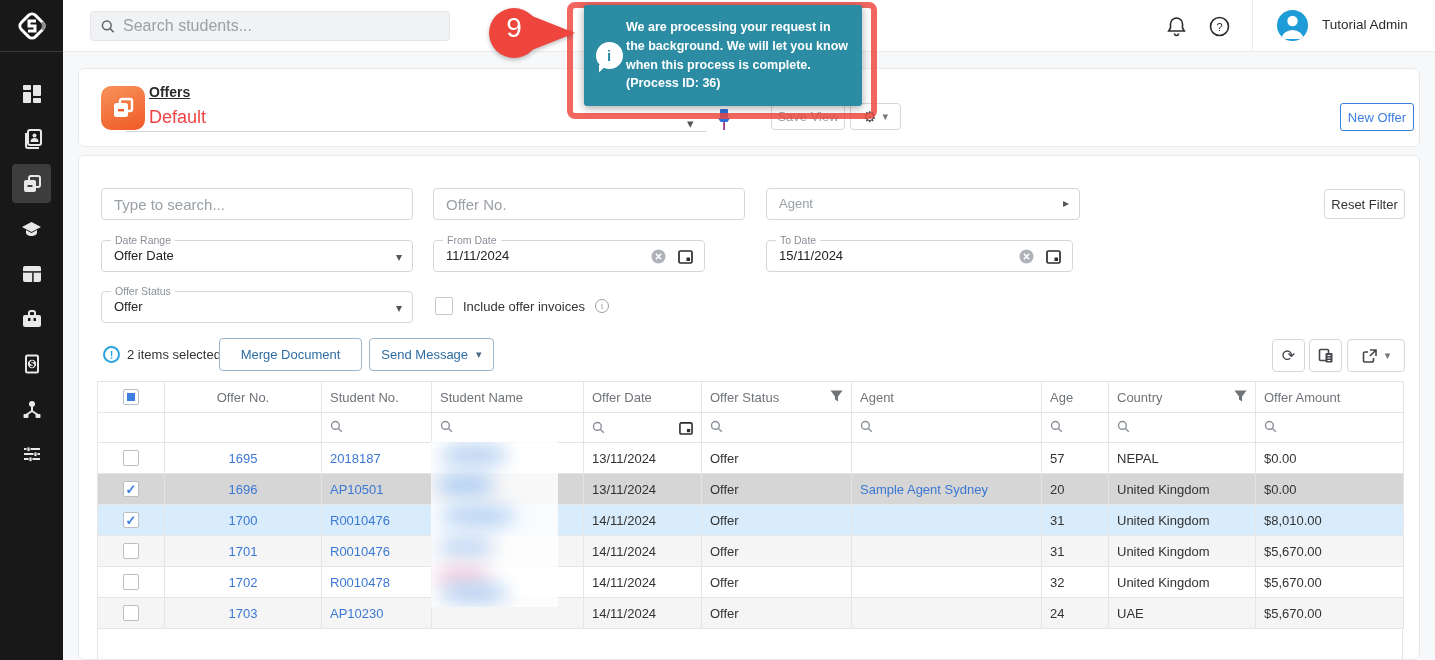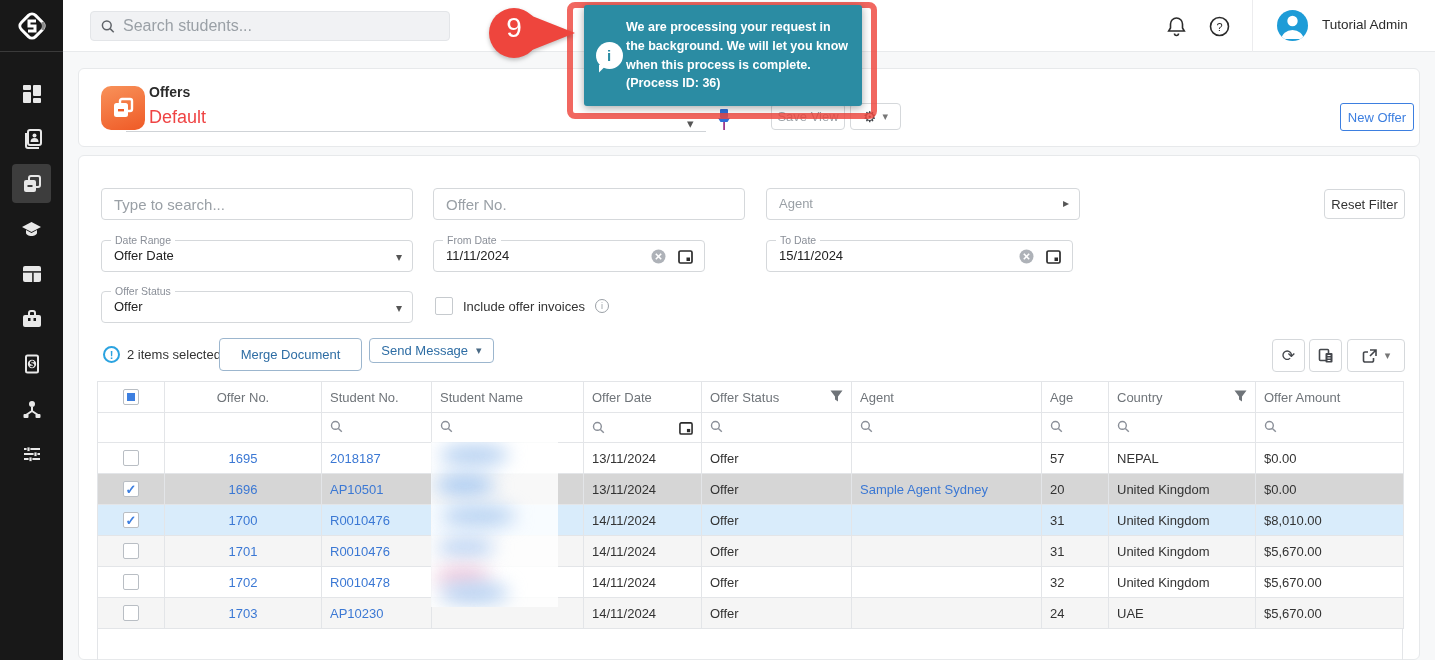--- a/index.html
+++ b/index.html
@@ -19,21 +19,21 @@
   .search-wrap input { border:none; outline:none; background:transparent; font-family:inherit; font-size:16px; color:#333; width:100%; margin-left:8px; }
   .search-wrap input::placeholder { color:#9aa0a6; }
   .top-icon { position:absolute; top:14px; width:24px; height:24px; display:flex; align-items:center; justify-content:center; cursor:pointer; color:#2b2b2b; }
   .tb-divider { position:absolute; left:1189px; top:0; width:1px; height:52px; background:#ececee; }
   .avatar { position:absolute; left:1214px; top:10px; width:31px; height:31px; border-radius:50%; background:#1e9cd7; display:flex; align-items:flex-end; justify-content:center; overflow:hidden; }
   .user-name { position:absolute; left:1259px; top:17px; font-size:13.5px; color:#2b2b2b; }
 
   
   .header-card { position:absolute; left:78px; top:68px; width:1342px; height:79px; background:#fff; border:1px solid #e7e9eb; border-radius:6px; z-index:2; }
   .offers-icon { position:absolute; left:22px; top:17px; width:44px; height:44px; border-radius:10px; background:linear-gradient(160deg,#f8925a,#ef5a26); display:flex; align-items:center; justify-content:center; }
-  .page-title { position:absolute; left:70px; top:15px; font-size:14px; font-weight:bold; color:#2b2b2b; }
+  .page-title { position:absolute; left:70px; top:15px; font-size:14px; font-weight:bold; color:#2b2b2b;text-decoration:underline; }
   .view-select-line { position:absolute; left:47px; top:62px; width:580px; border-bottom:1px solid #cfd3d7; }
   .view-name { position:absolute; left:70px; top:38px; font-size:18px; color:#ef4444; }
   .view-caret { position:absolute; left:608px; top:47px; font-size:13px; color:#555; cursor:pointer; }
   .pin-wrap { position:absolute; left:636px; top:38px; width:20px; height:26px; cursor:pointer; }
   .btn { display:inline-flex; align-items:center; justify-content:center; background:#fff; border:1px solid #d5d8db; border-radius:4px; font-family:inherit; font-size:13px; color:#333; cursor:pointer; }
   .save-view-btn { position:absolute; left:692px; top:34px; width:74px; height:27px; color:#9aa0a6; }
   .gear-btn { position:absolute; left:771px; top:34px; width:51px; height:27px; gap:6px; color:#44474c; }
   .gear-btn .gear-glyph { font-size:15px; line-height:1; }
   .gear-btn .caret { font-size:11px; color:#777; }
   .new-offer-btn { position:absolute; left:1261px; top:34px; width:74px; height:28px; border:1px solid #3d7fe0; color:#3d7fe0; border-radius:3px; }
@@ -64,21 +64,21 @@
 
   .reset-btn { position:absolute; left:1245px; top:33px; width:81px; height:30px; }
 
   .inc-check { position:absolute; left:356px; top:141px; display:flex; align-items:center; gap:10px;text-align:right; }
   .cb { width:18px; height:18px; border:1px solid #c6cace; border-radius:2px; background:#fff; cursor:pointer; display:flex; align-items:center; justify-content:center; }
   .info-small { width:14px; height:14px; border:1px solid #9aa0a6; border-radius:50%; color:#9aa0a6; font-size:9px; display:flex; align-items:center; justify-content:center; }
 
   .sel-info { position:absolute; left:24px; top:190px; width:17px; height:17px; border:2px solid #2ba3e0; border-radius:50%; color:#2ba3e0; font-size:11px; font-weight:bold; display:flex; align-items:center; justify-content:center; }
   .sel-text { position:absolute; left:48px; top:191px; font-size:13px; color:#333; }
   .merge-btn { position:absolute; left:140px; top:182px; width:143px; height:33px; border:1px solid #9cb6ce; color:#2e6da4; border-radius:4px; }
-  .send-btn { position:absolute; left:290px; top:182px; width:125px; height:25px; border:1px solid #9cb6ce; color:#2e6da4; border-radius:4px; gap:8px; }
+  .send-btn { position:absolute; left:290px; top:182px; width:125px; height:33px; border:1px solid #9cb6ce; color:#2e6da4; border-radius:4px; gap:8px; }
   .send-btn .caret { font-size:11px; color:#4a6a85; }
   .tool-btn { position:absolute; top:183px; width:33px; height:33px; color:#44474c; font-size:16px; }
   .export-btn { position:absolute; top:183px; left:1268px; width:58px; height:33px; gap:7px; color:#44474c; }
   .export-btn .caret { font-size:11px; color:#777; }
 
   
   .grid { position:absolute; left:18px; top:225px; width:1306px; border-collapse:collapse; table-layout:fixed; }
   .grid th, .grid td { border:1px solid #e3e5e8; padding:0 8px; font-weight:normal; overflow:hidden; white-space:nowrap; }
   .grid thead th { height:31px; text-align:left; color:#6f7479; font-size:13px; position:relative; }
   .grid .filt td { height:30px; }

